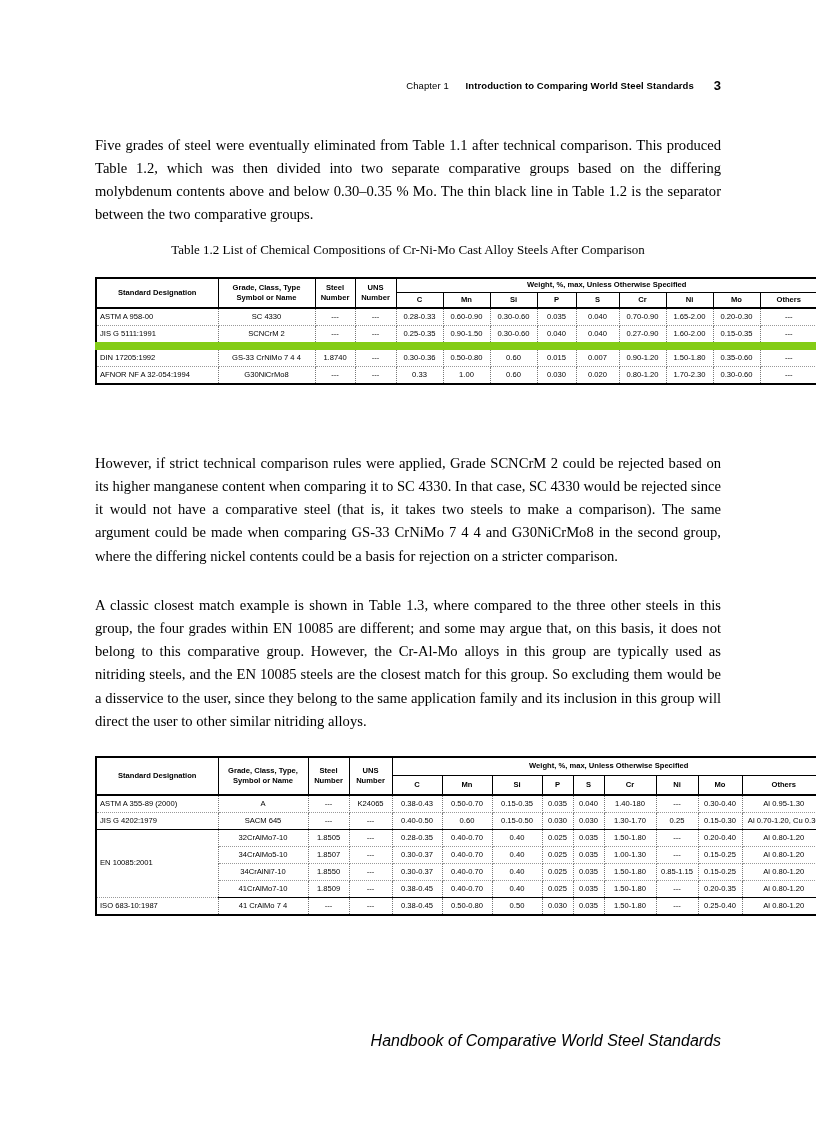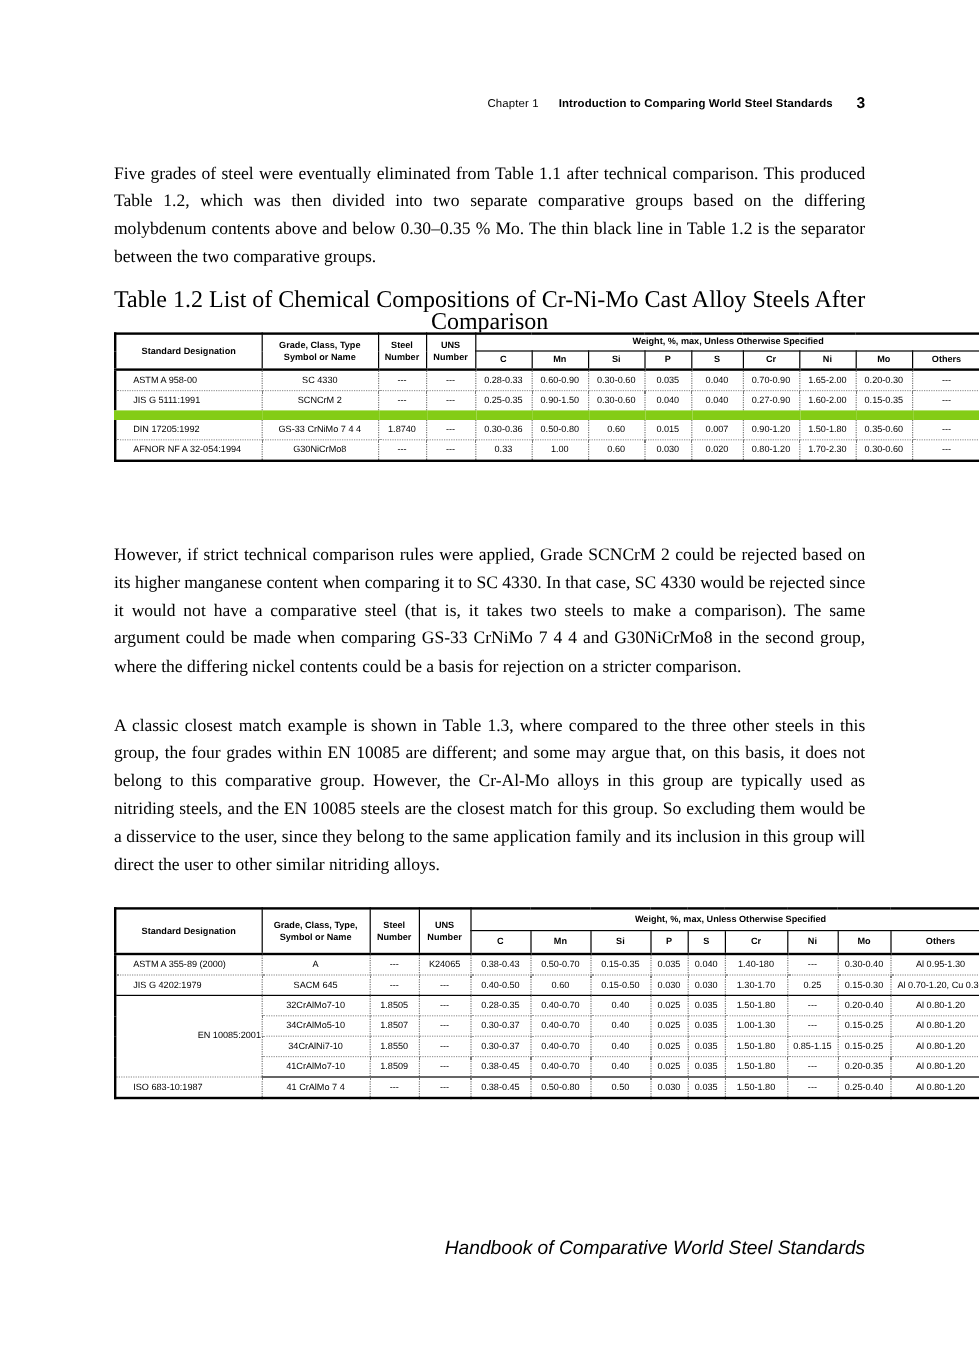--- a/index.html
+++ b/index.html
@@ -52,21 +52,21 @@
   #para-1 { top: 119px; }
   #para-2 { top: 437px; }
   #para-3 { top: 579px; }
 
   
   .table-caption {
     position: absolute;
     left: 95px;
     width: 626px;
     text-align: center;
-    font-size: 20px;
+    font-size: 13px;
     line-height: 18px;
   }
   #caption-12 { top: 241px; }
   #caption-13 { top: 720px; margin-top: 39px; }
 
   
   .steel-table {
     position: absolute;
     left: 95px;
     width: 626px;
@@ -115,26 +115,26 @@
   .steel-table tbody td {
     height: 16px;
     border-right: 1px dotted #777;
     border-bottom: 1px dotted #999;
   }
   .steel-table tbody td:last-child { border-right: none; }
   .steel-table tbody tr:last-child td { border-bottom: none; }
 
   td.c-left {
     text-align: left;
-    padding-left: 14px;
+    padding-left: 3px;
     border-right: 1px solid #000;
   }
   td.rowspan-std {
-    text-align: right;
-    padding-left: 18px;
+    text-align: left;
+    padding-left: 3px;
     border-right: 1px solid #000;
     border-bottom: 1px solid #000;
     vertical-align: middle;
   }
   
   tr.group-sep td { border-bottom: 8px solid #84cc16; }
   tr.solid-under td { border-bottom: 1px solid #000; }
   tr.solid-under td.c-left { border-bottom: 1px solid #000; }
 
   

